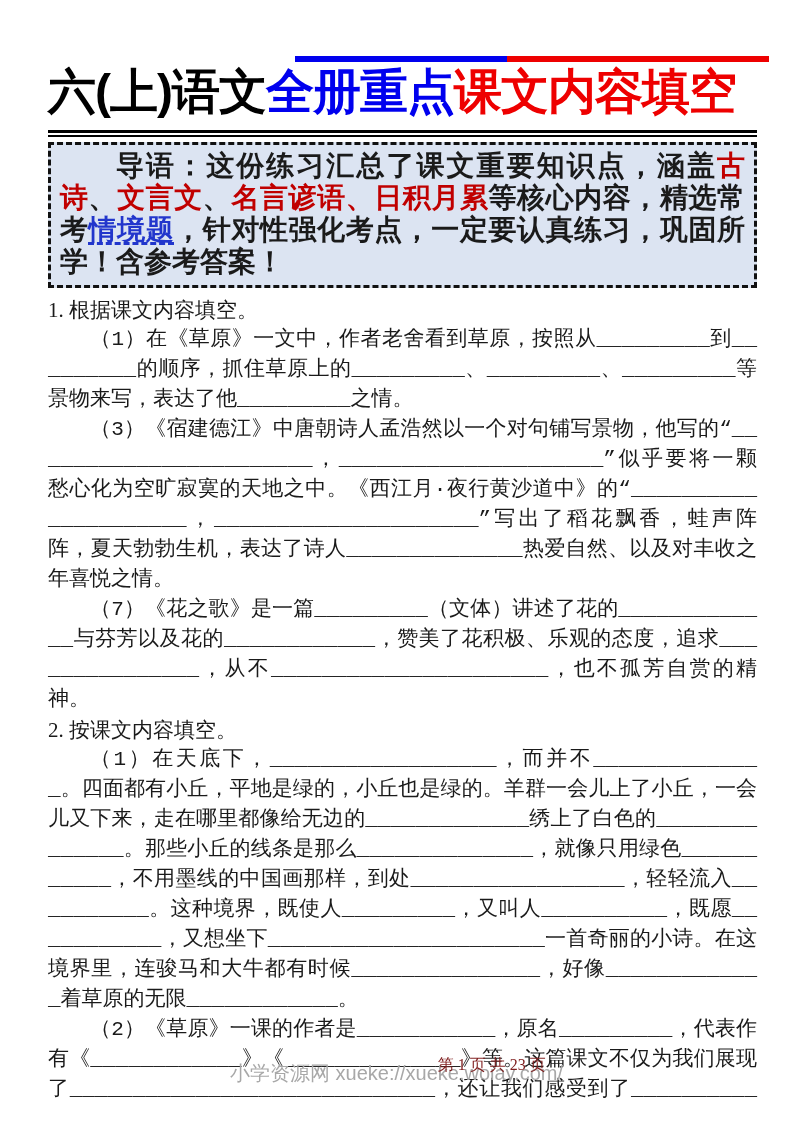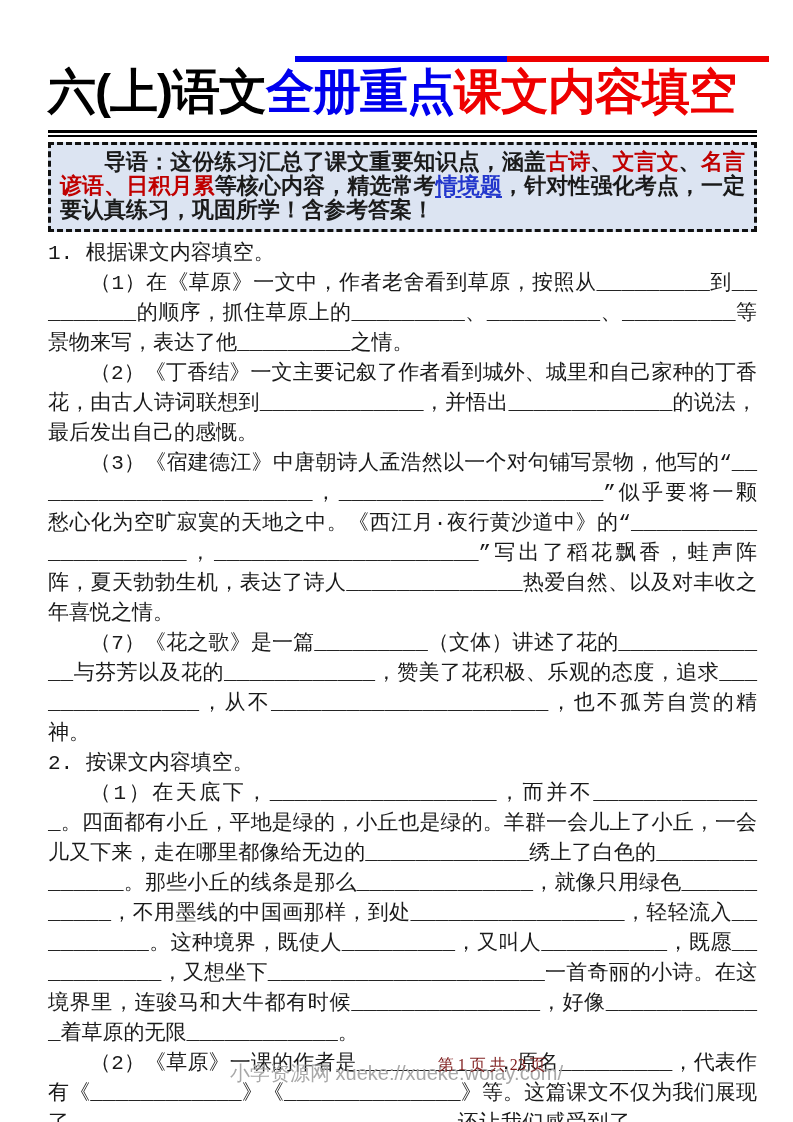--- a/index.html
+++ b/index.html
@@ -38,41 +38,40 @@
   }
 
   
   .intro-box {
     margin-top: 5px;
     border: 3px dashed #111;
     background: var(--intro-bg, #dce4f2);
     padding: 5px 9px 7px 9px;
   }
   .intro-text {
-    font-size: 22px;
-    line-height: 24px;
+    font-size: 28px;
+    line-height: 32px;
     text-indent: 2em;
     text-align: justify;
     font-weight: 600;
   }
   .seg-red  { color: var(--intro-red, #c00000); }
   .seg-link {
     color: var(--intro-link-blue, #2236cc);
     text-decoration: underline;
     text-decoration-style: dashed;
     text-underline-offset: 3px;
   }
 
   
   .exercises { margin-top: 7px; }
   .section-heading {
     font-size: 21px;
     line-height: 30px;
     text-align: justify;
-    font-family: Liberation Mono, monospace;
   }
   .exercise-item {
     font-size: 21px;
     line-height: 30px;
     text-indent: 2em;
     text-align: justify;
     word-break: break-all;
     font-family: Liberation Mono, monospace;
   }
 
@@ -114,21 +113,20 @@
 
   <div class="intro-box">
     <p class="intro-text"><span>导语：这份练习汇总了课文重要知识点，涵盖</span><span class="seg-red">古诗</span><span>、</span><span class="seg-red">文言文</span><span>、</span><span class="seg-red">名言谚语、</span><span class="seg-red">日积月累</span><span>等核心内容，精选常考</span><span class="seg-link">情境题</span><span>，针对性强化考点，一定要认真练习，巩固所学！含参考答案！</span></p>
   </div>
 
   <div class="exercises">
 
     <div>
       <p class="section-heading">1. 根据课文内容填空。</p>
       <p class="exercise-item">（1）在《草原》一文中，作者老舍看到草原，按照从_________到_________的顺序，抓住草原上的_________、_________、_________等景物来写，表达了他_________之情。</p>
-      <p class="exercise-item">（2）《丁香结》一文主要记叙了作者看到城外、城里和自己家种的丁香花，由古人诗词联想到_____________，并悟出_____________的说法，最后发出自己的感慨。</p>
       <p class="exercise-item">（3）《宿建德江》中唐朝诗人孟浩然以一个对句铺写景物，他写的“_______________________，_____________________”似乎要将一颗愁心化为空旷寂寞的天地之中。《西江月·夜行黄沙道中》的“_____________________，_____________________”写出了稻花飘香，蛙声阵阵，夏天勃勃生机，表达了诗人______________热爱自然、以及对丰收之年喜悦之情。</p>
       <p class="exercise-item">（7）《花之歌》是一篇_________（文体）讲述了花的_____________与芬芳以及花的____________，赞美了花积极、乐观的态度，追求_______________，从不______________________，也不孤芳自赏的精神。</p>
     </div>
 
     <div>
       <p class="section-heading">2. 按课文内容填空。</p>
       <p class="exercise-item">（1）在天底下，__________________，而并不______________。四面都有小丘，平地是绿的，小丘也是绿的。羊群一会儿上了小丘，一会儿又下来，走在哪里都像给无边的_____________绣上了白色的______________。那些小丘的线条是那么______________，就像只用绿色___________，不用墨线的中国画那样，到处_________________，轻轻流入__________。这种境界，既使人_________，又叫人__________，既愿___________，又想坐下______________________一首奇丽的小诗。在这境界里，连骏马和大牛都有时候_______________，好像_____________着草原的无限____________。</p>
       <p class="exercise-item">（2）《草原》一课的作者是___________，原名_________，代表作有《____________》《______________》等。这篇课文不仅为我们展现了_____________________________，还让我们感受到了____________________________。</p>
     </div>
 

